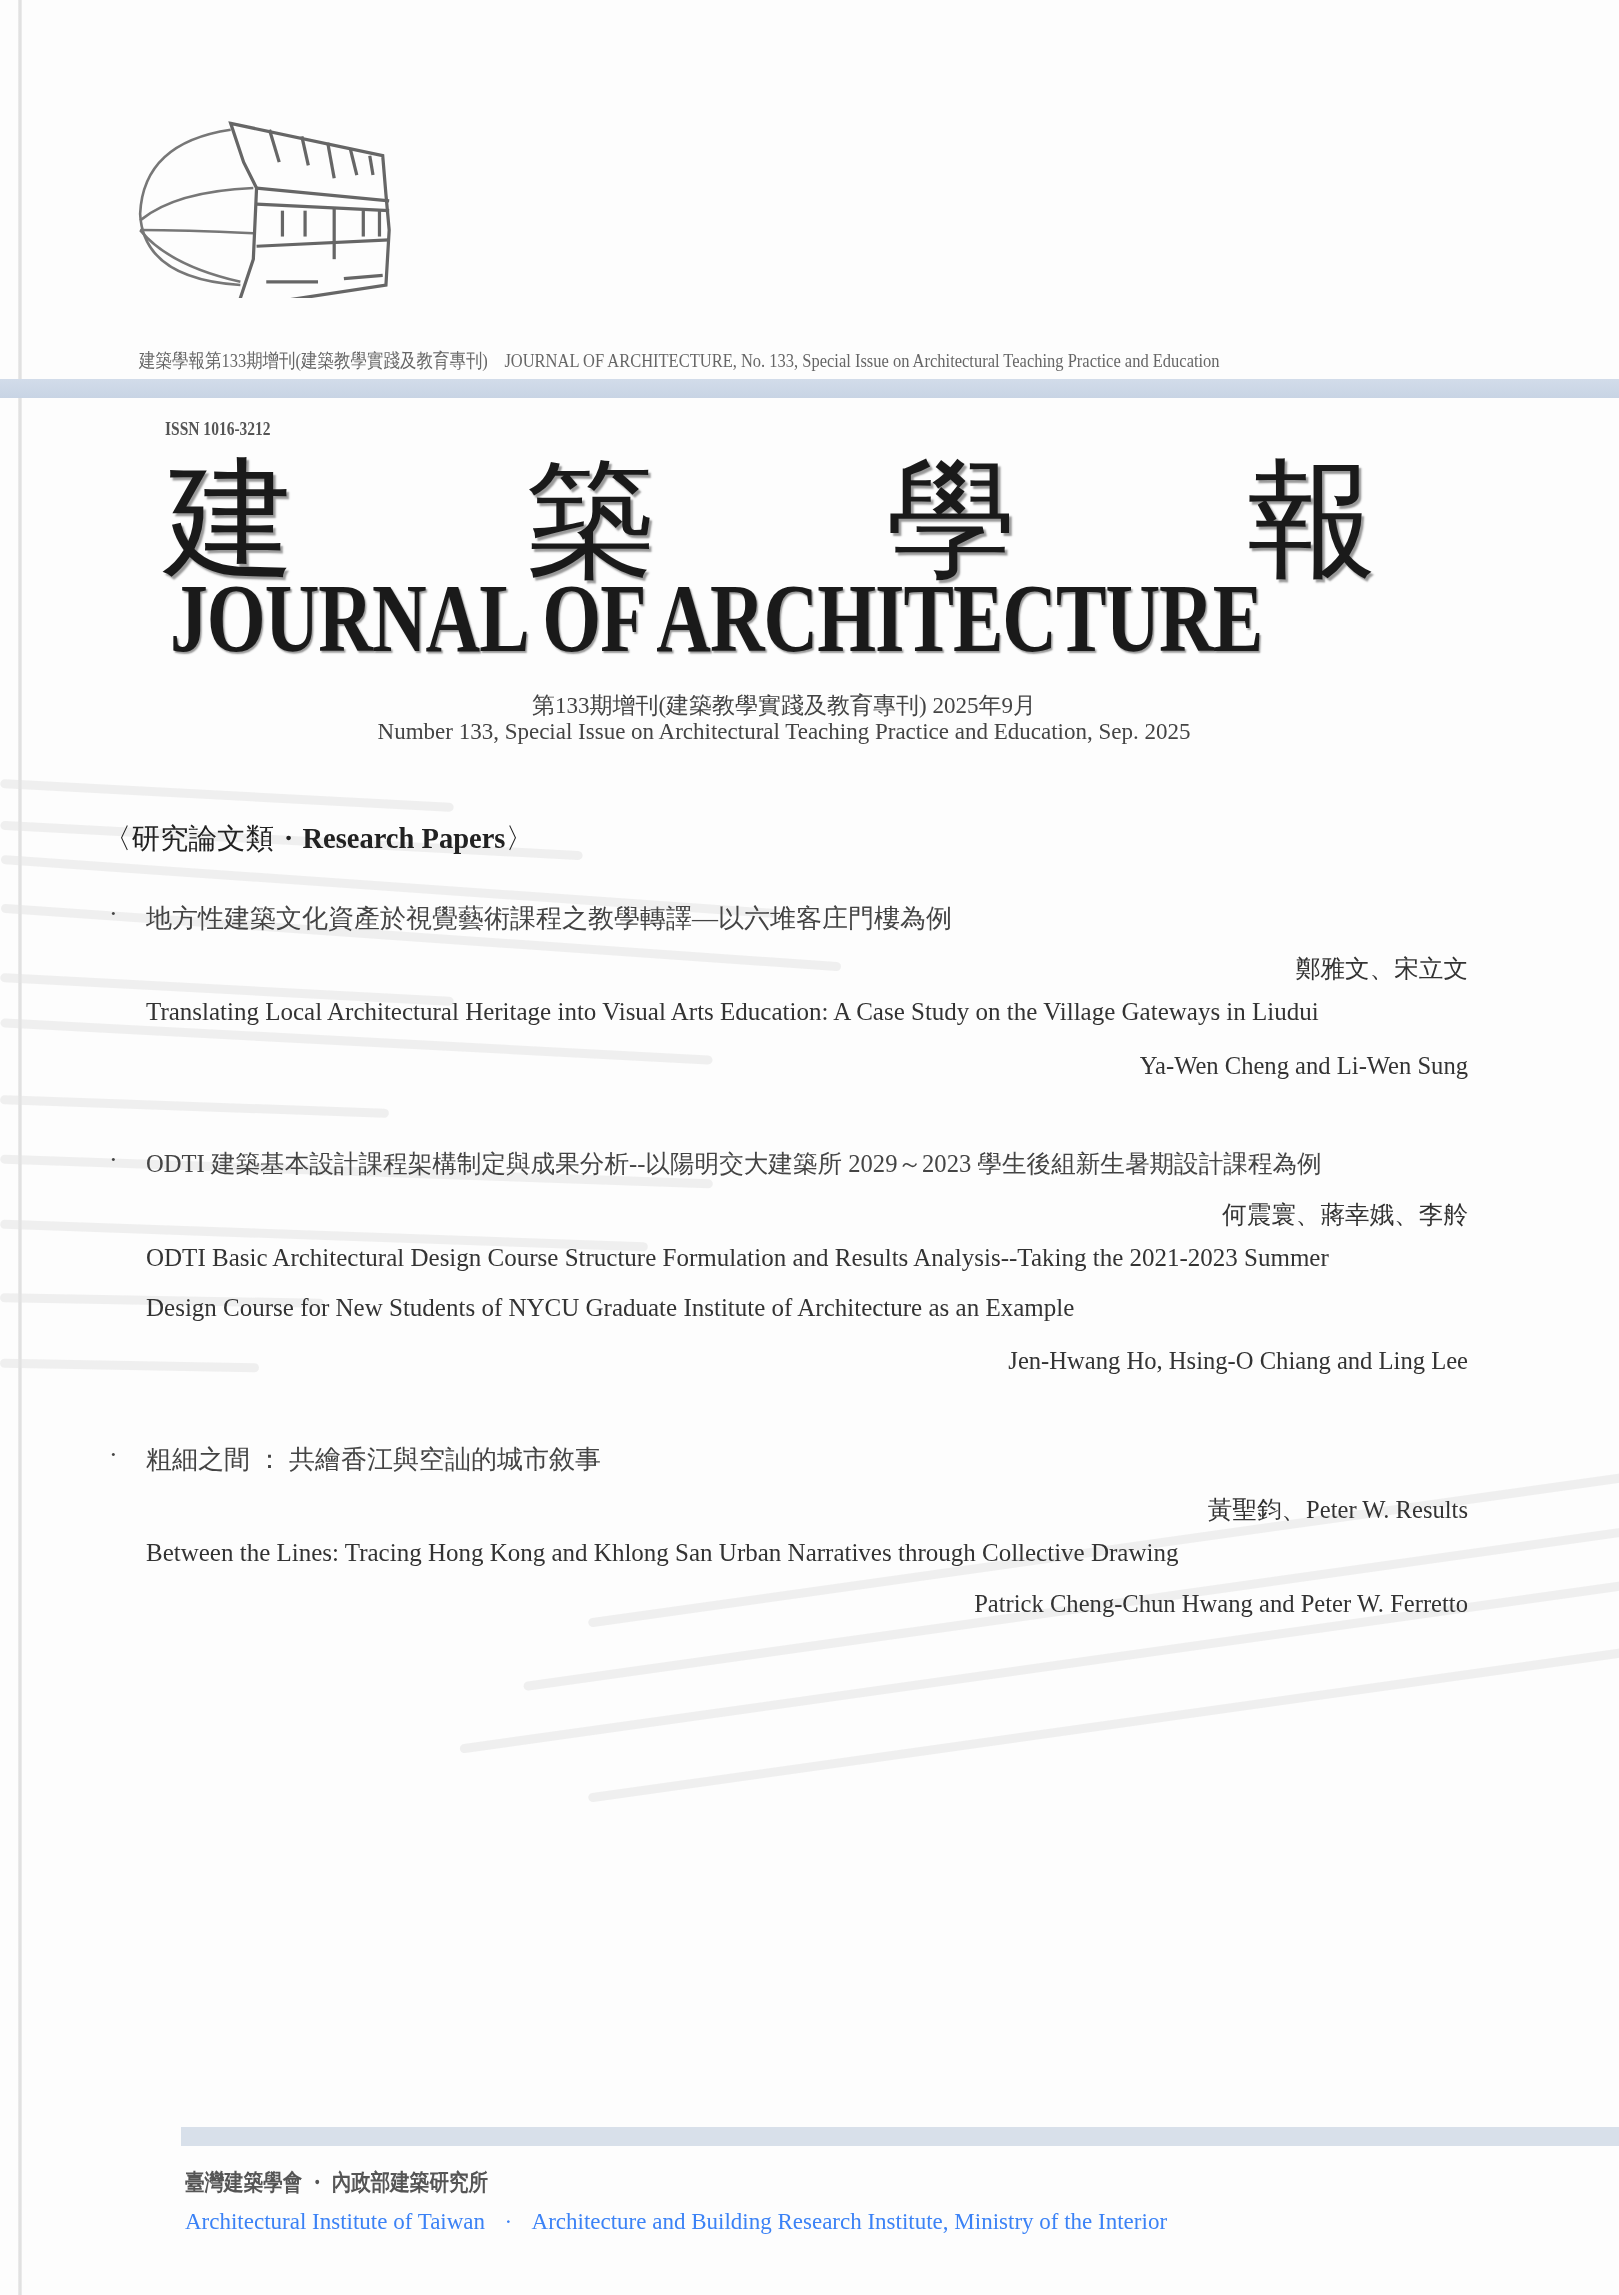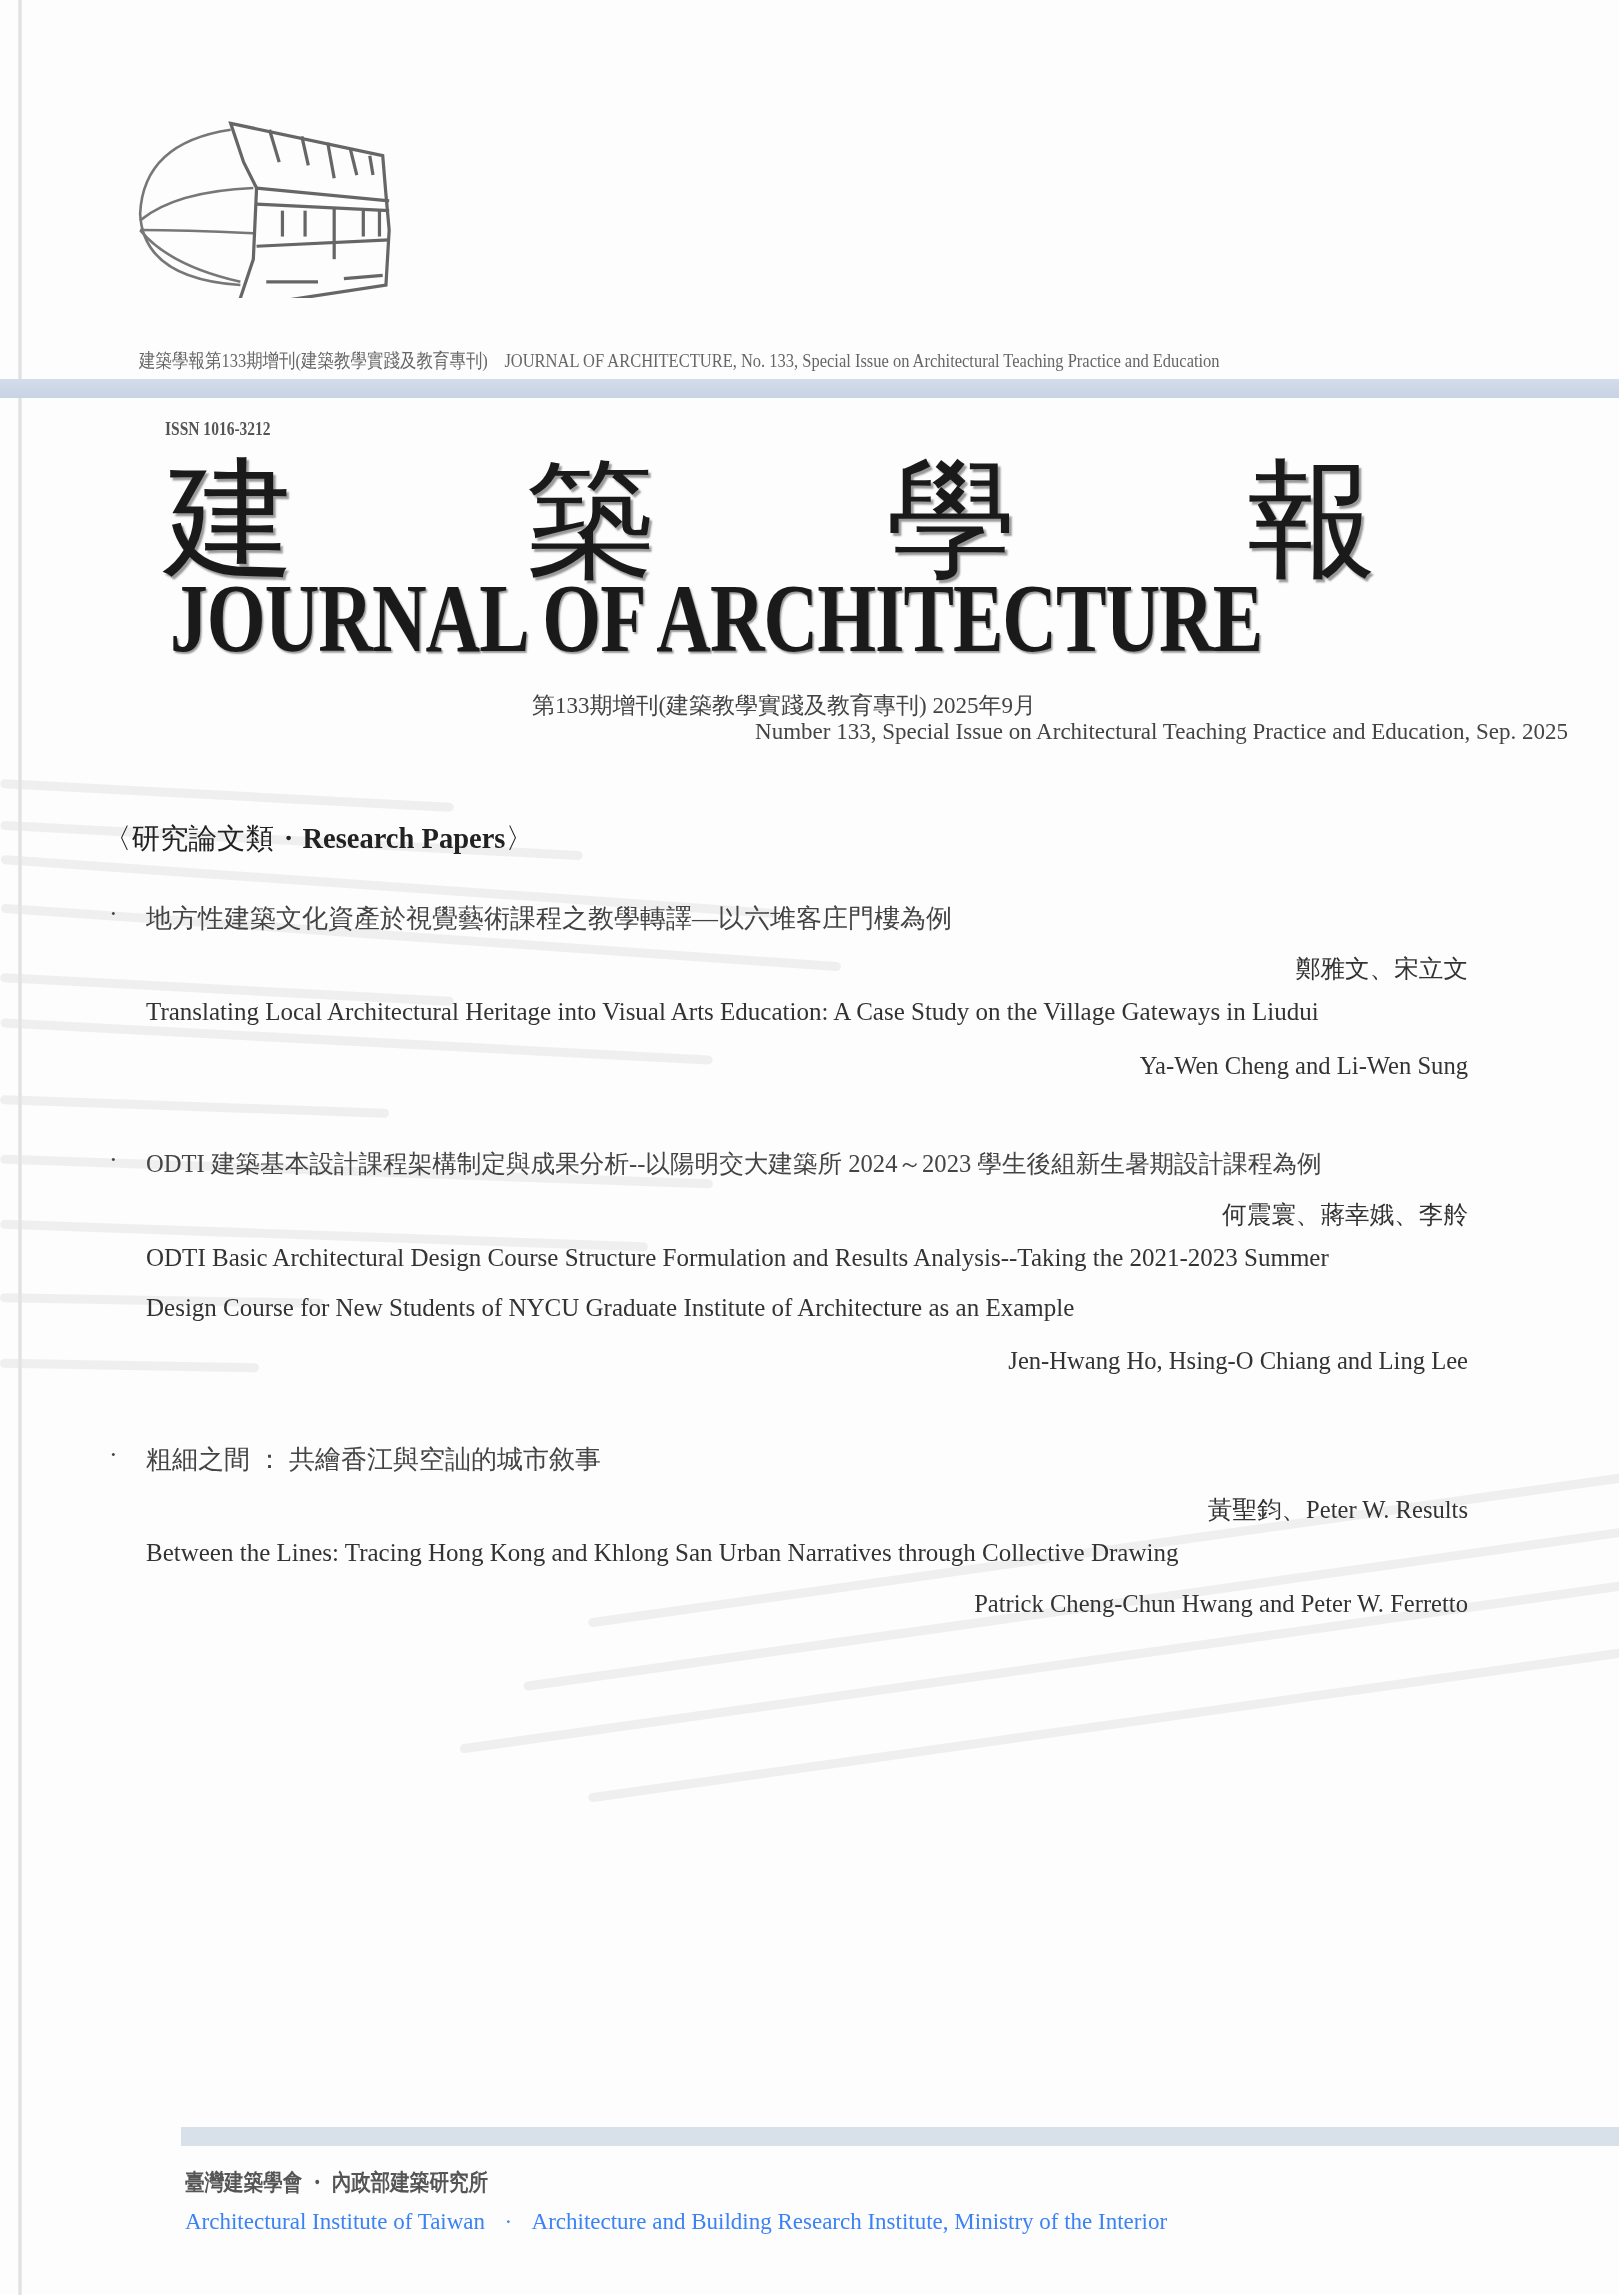--- a/index.html
+++ b/index.html
@@ -49,21 +49,21 @@
       font-weight: bold; color: #1a1a1a; letter-spacing: -1.3px;
       text-shadow: 1.9px 1.9px 1.9px #999;
       transform: scaleX(.78); transform-origin: left;
       white-space: nowrap;
     }
     .issue-zh {
       position: absolute; left: 0; width: 1568px; top: 690px; text-align: center;
       font-size: 23px; color: #444;
     }
     .issue-en {
-      position: absolute; left: 0; width: 1568px; top: 719px; text-align: right;
+      position: absolute; left: 0; width: 1568px; top: 719px; text-align: center;
       font-size: 23px; color: #444;
     }
     .section-head {
       position: absolute; left: 103px; top: 820px; font-size: 28.5px; color: #222;
     }
     .section-head .en { font-weight: bold; }
     .toc { position: absolute; left: 0; top: 0; width: 1620px; }
     .entry-zh {
       position: absolute; left: 146px; font-size: 26px; color: #444; white-space: nowrap;
     }
@@ -178,21 +178,21 @@
     </div>
     <div class="entry-en" style="top:998px">Translating Local Architectural Heritage into Visual Arts Education: A Case Study on the Village Gateways in Liudui</div>
     <div class="leader" style="top:1043px">
       <span class="dots"></span>
       <span class="author">Ya-Wen Cheng and Li-Wen Sung</span>
     </div>
   </div>
 
   <div>
     <span class="bullet" style="top:1145px">·</span>
-    <div class="entry-zh" style="top:1147px; font-size:24.6px">ODTI 建築基本設計課程架構制定與成果分析--以陽明交大建築所 2024～2023 學生後組新生暑期設計課程為例</div>
+    <div class="entry-zh" style="top:1147px; font-size:24.6px">ODTI 建築基本設計課程架構制定與成果分析--以陽明交大建築所 2029～2023 學生後組新生暑期設計課程為例</div>
     <div class="leader" style="top:1189px">
       <span class="dots"></span>
       <span class="author">何震寰、蔣幸娥、李舲</span>
     </div>
     <div class="entry-en" style="top:1244px">ODTI Basic Architectural Design Course Structure Formulation and Results Analysis--Taking the 2021-2023 Summer</div>
     <div class="entry-en" style="top:1294px">Design Course for New Students of NYCU Graduate Institute of Architecture as an Example</div>
     <div class="leader" style="top:1338px">
       <span class="dots"></span>
       <span class="author">Jen-Hwang Ho, Hsing-O Chiang and Ling Lee</span>
     </div>

